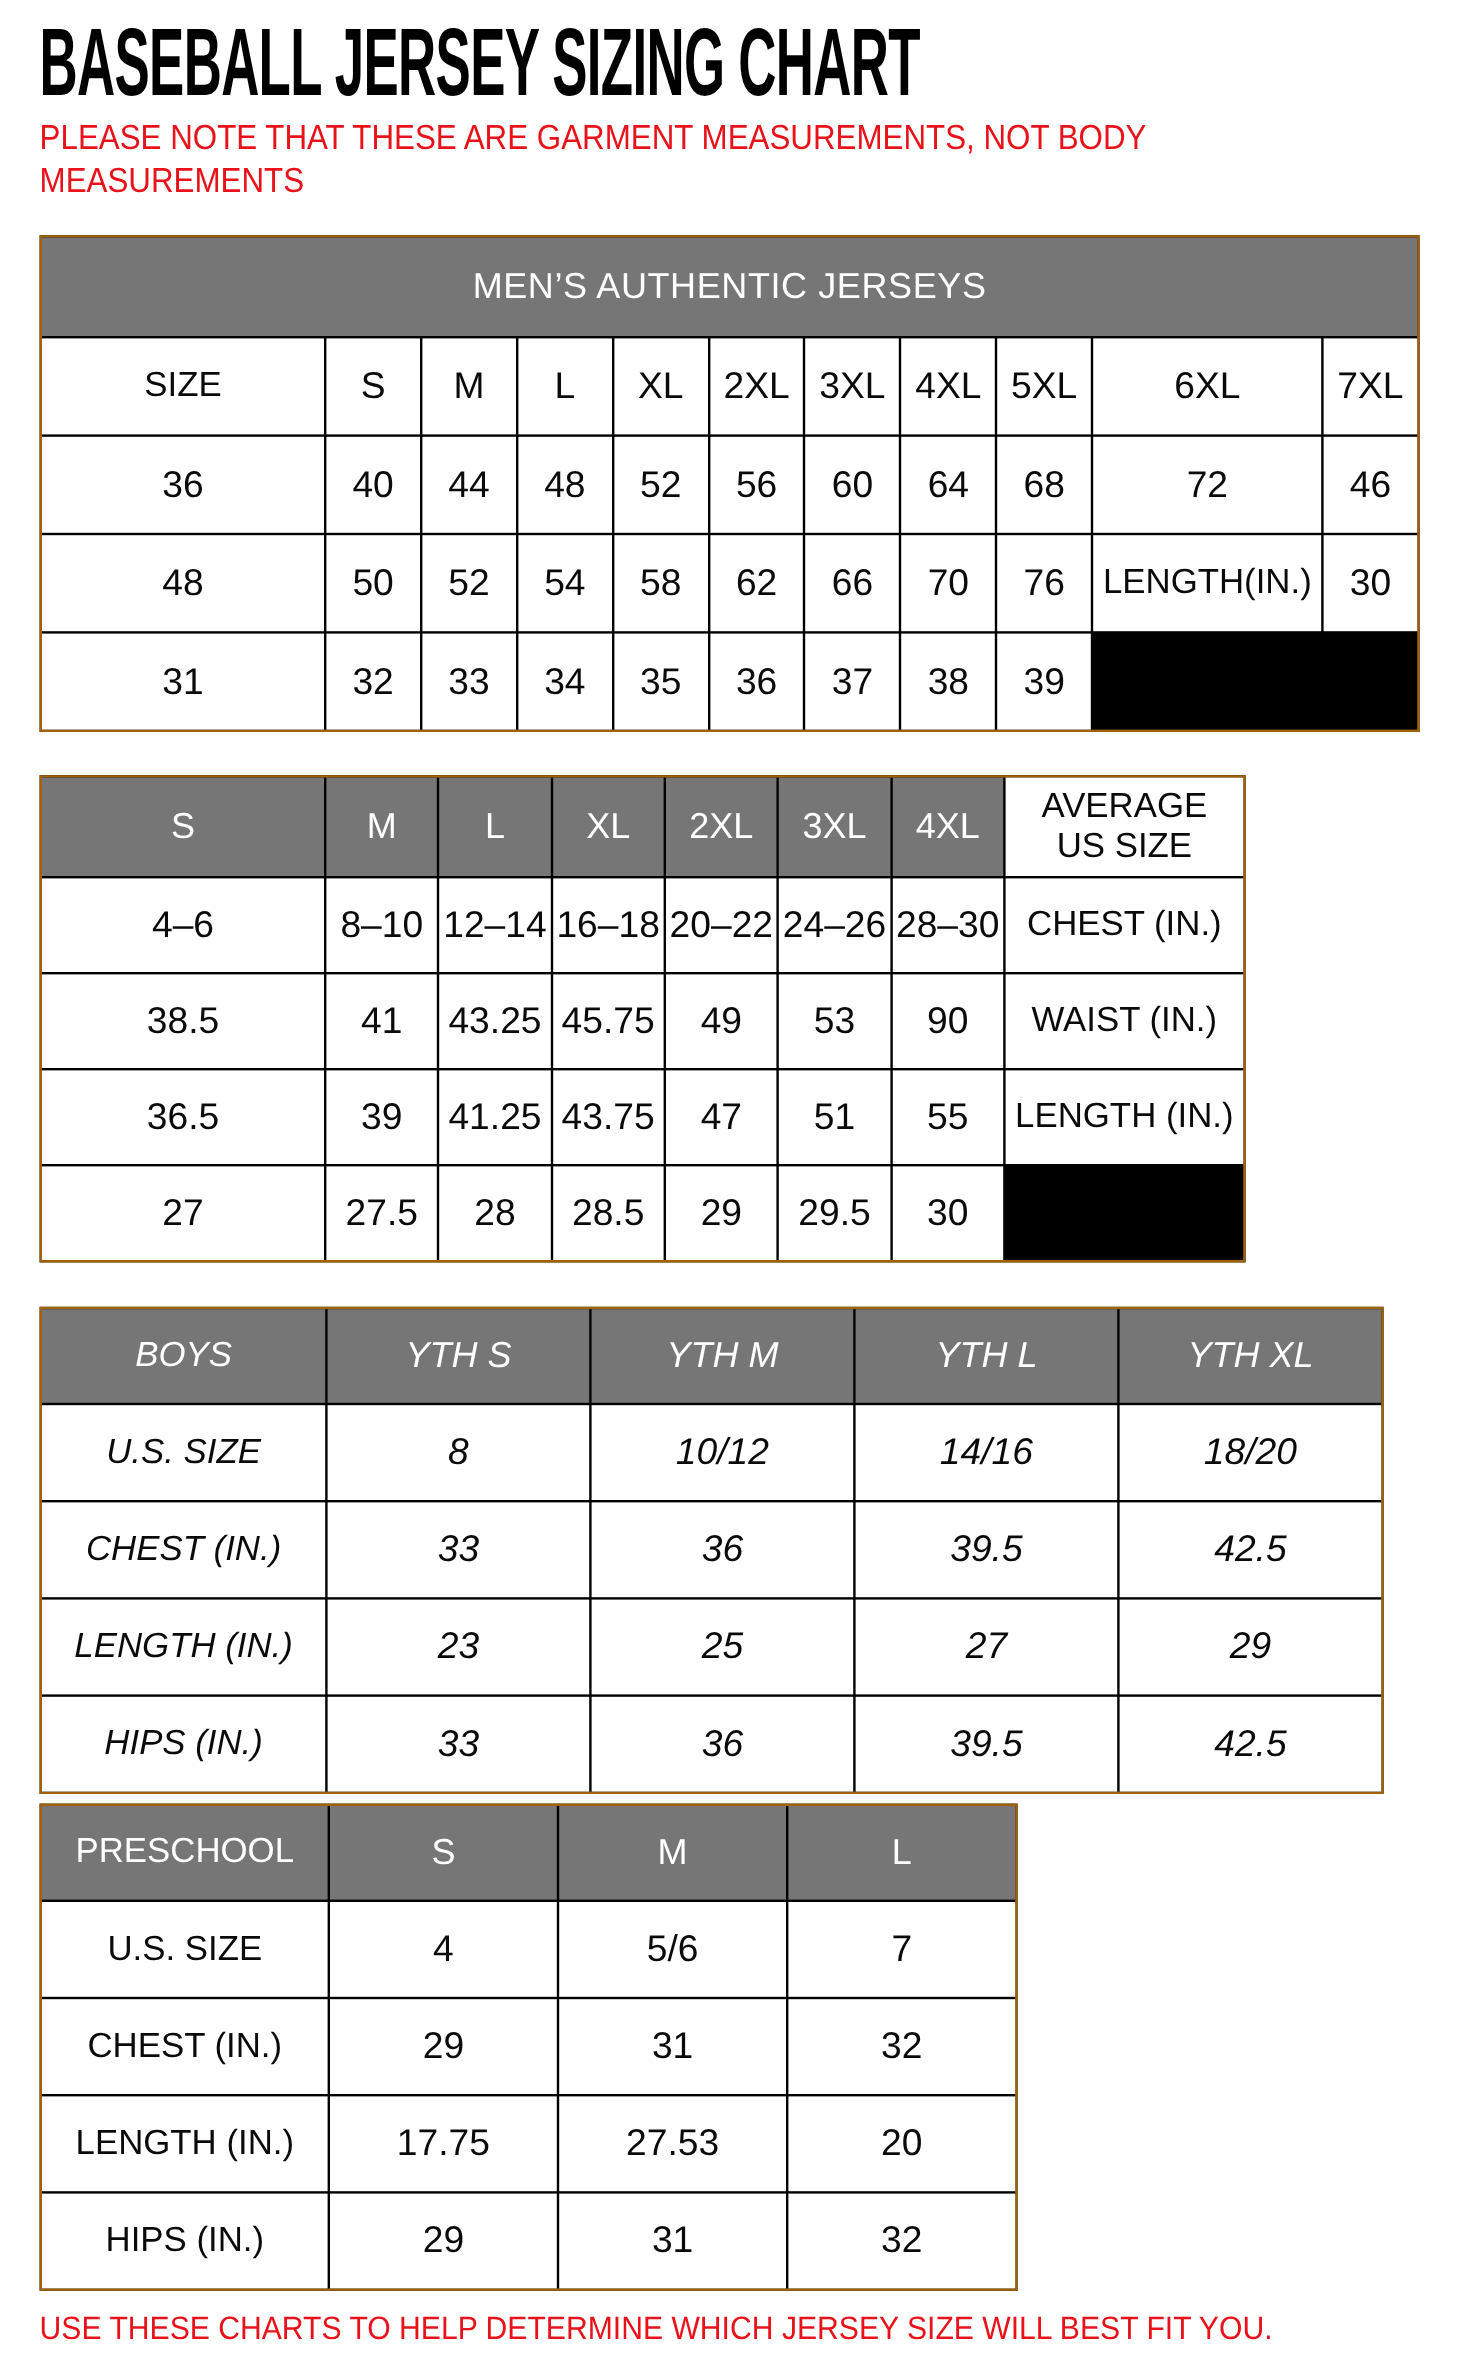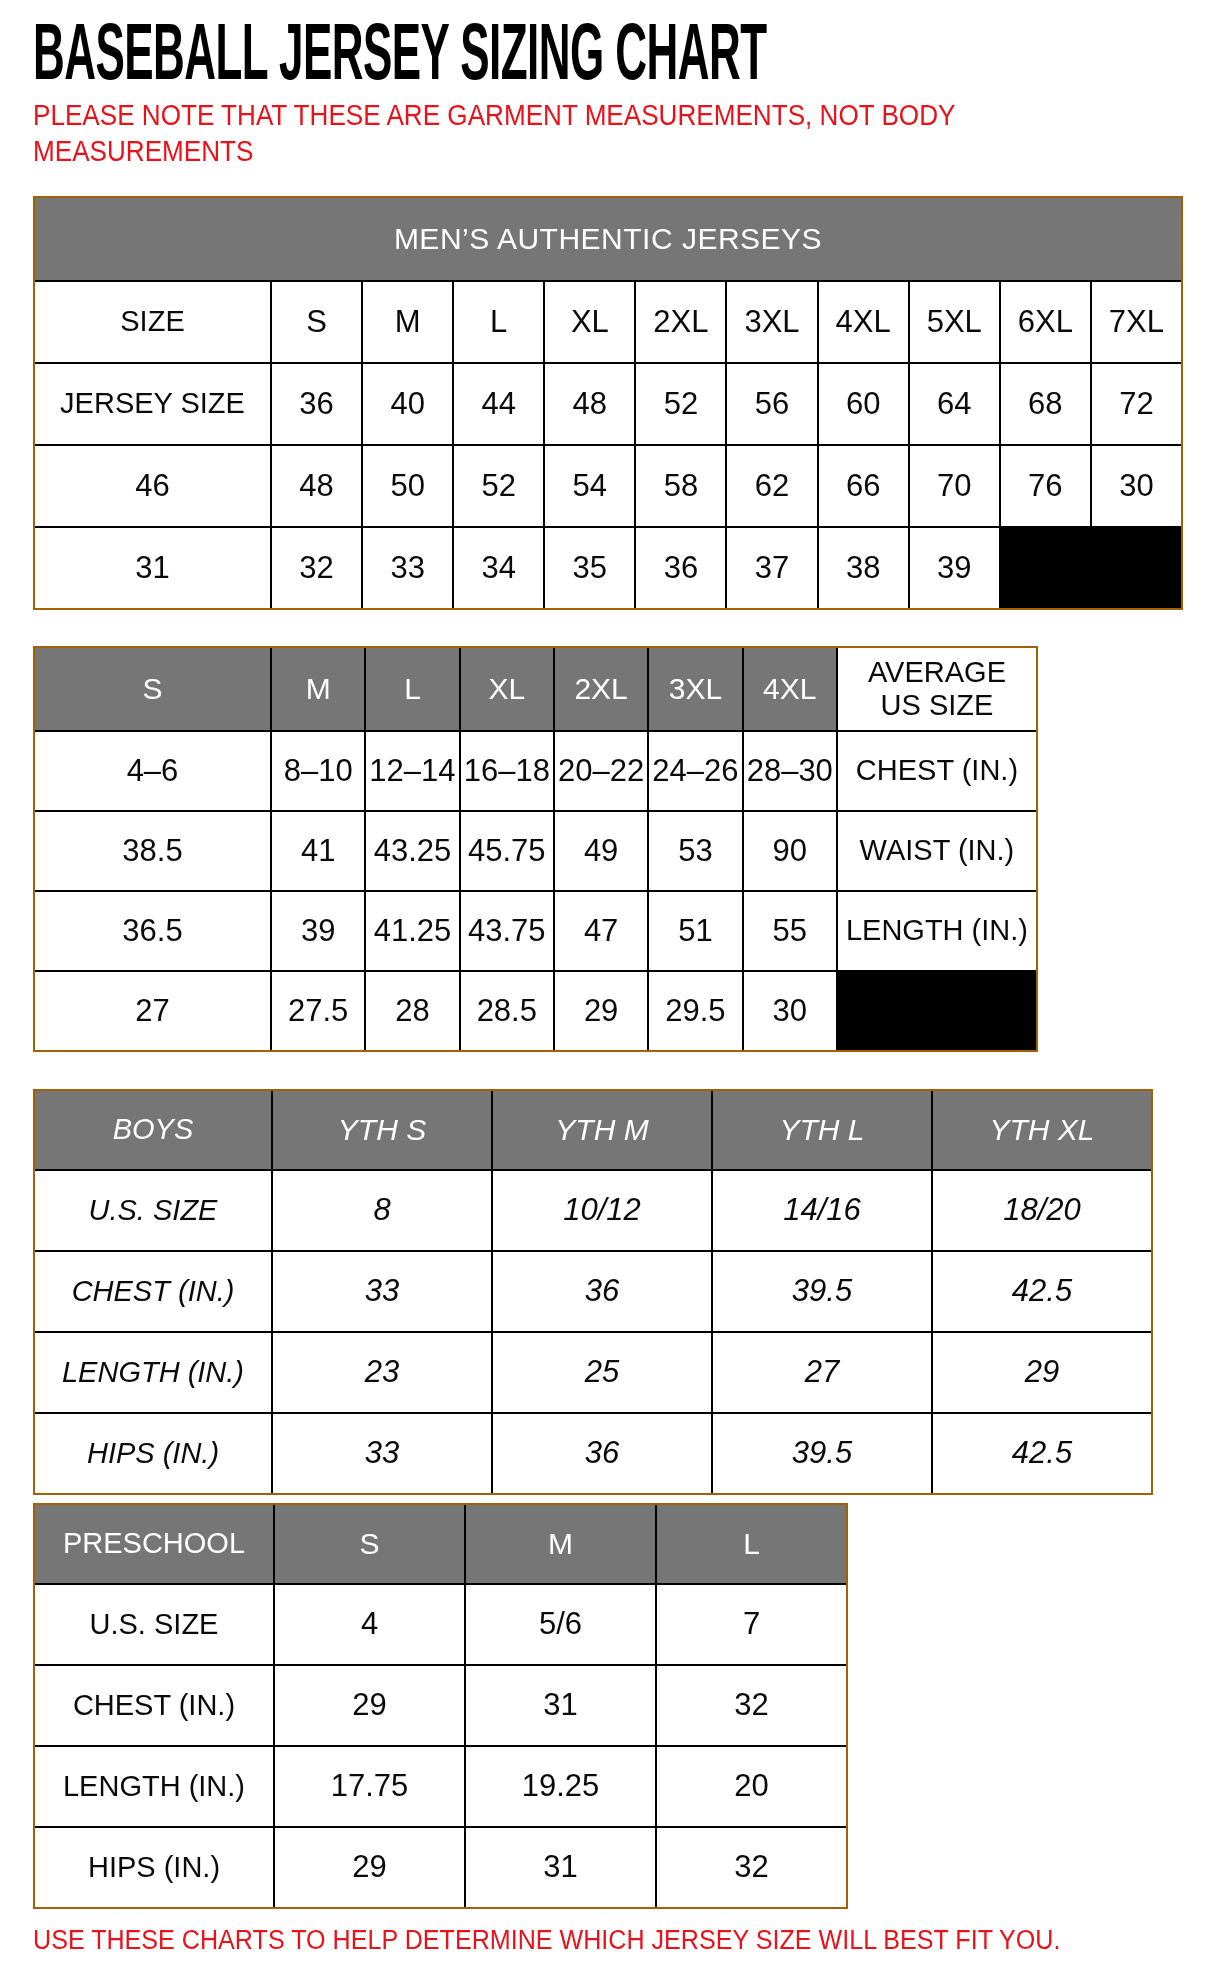--- a/index.html
+++ b/index.html
@@ -113,25 +113,25 @@
   <div class="page-title">BASEBALL JERSEY SIZING CHART</div>
 
   <div class="note">PLEASE NOTE THAT THESE ARE GARMENT MEASUREMENTS, NOT BODY MEASUREMENTS</div>
 
   <div class="table t-mens">
     <div class="cell head title-cell">MEN’S AUTHENTIC JERSEYS</div>
 
     <div class="cell label">SIZE</div>
     <div class="row-group"><div class="cell">S</div><div class="cell">M</div><div class="cell">L</div><div class="cell">XL</div><div class="cell">2XL</div><div class="cell">3XL</div><div class="cell">4XL</div><div class="cell">5XL</div><div class="cell">6XL</div><div class="cell">7XL</div></div>
 
-    <div class="cell label">JERSEY SIZE</div>
     <div class="row-group"><div class="cell">36</div><div class="cell">40</div><div class="cell">44</div><div class="cell">48</div><div class="cell">52</div><div class="cell">56</div><div class="cell">60</div><div class="cell">64</div><div class="cell">68</div><div class="cell">72</div></div>
 
     <div class="row-group"><div class="cell">46</div><div class="cell">48</div><div class="cell">50</div><div class="cell">52</div><div class="cell">54</div><div class="cell">58</div><div class="cell">62</div><div class="cell">66</div><div class="cell">70</div><div class="cell">76</div></div>
 
+    <div class="cell label">LENGTH(IN.)</div>
     <div class="row-group"><div class="cell">30</div><div class="cell">31</div><div class="cell">32</div><div class="cell">33</div><div class="cell">34</div><div class="cell">35</div><div class="cell">36</div><div class="cell">37</div><div class="cell">38</div><div class="cell">39</div></div>
   </div>
 
   <div class="table t-womens">
     <div class="row-group"><div class="cell head">S</div><div class="cell head">M</div><div class="cell head">L</div><div class="cell head">XL</div><div class="cell head">2XL</div><div class="cell head">3XL</div><div class="cell head">4XL</div></div>
 
     <div class="cell label wrap">AVERAGE US SIZE</div>
     <div class="row-group"><div class="cell">4–6</div><div class="cell">8–10</div><div class="cell">12–14</div><div class="cell">16–18</div><div class="cell">20–22</div><div class="cell">24–26</div><div class="cell">28–30</div></div>
 
     <div class="cell label">CHEST (IN.)</div>
@@ -165,21 +165,21 @@
     <div class="cell head label">PRESCHOOL</div>
     <div class="row-group"><div class="cell head">S</div><div class="cell head">M</div><div class="cell head">L</div></div>
 
     <div class="cell label">U.S. SIZE</div>
     <div class="row-group"><div class="cell">4</div><div class="cell">5/6</div><div class="cell">7</div></div>
 
     <div class="cell label">CHEST (IN.)</div>
     <div class="row-group"><div class="cell">29</div><div class="cell">31</div><div class="cell">32</div></div>
 
     <div class="cell label">LENGTH (IN.)</div>
-    <div class="row-group"><div class="cell">17.75</div><div class="cell">19.25</div><div class="cell">20</div></div>
+    <div class="row-group"><div class="cell">17.75</div><div class="cell">27.53</div><div class="cell">20</div></div>
 
     <div class="cell label">HIPS (IN.)</div>
     <div class="row-group"><div class="cell">29</div><div class="cell">31</div><div class="cell">32</div></div>
   </div>
 
   <div class="footer">USE THESE CHARTS TO HELP DETERMINE WHICH JERSEY SIZE WILL BEST FIT YOU.</div>
 
 </div>
 
 </body></html>

